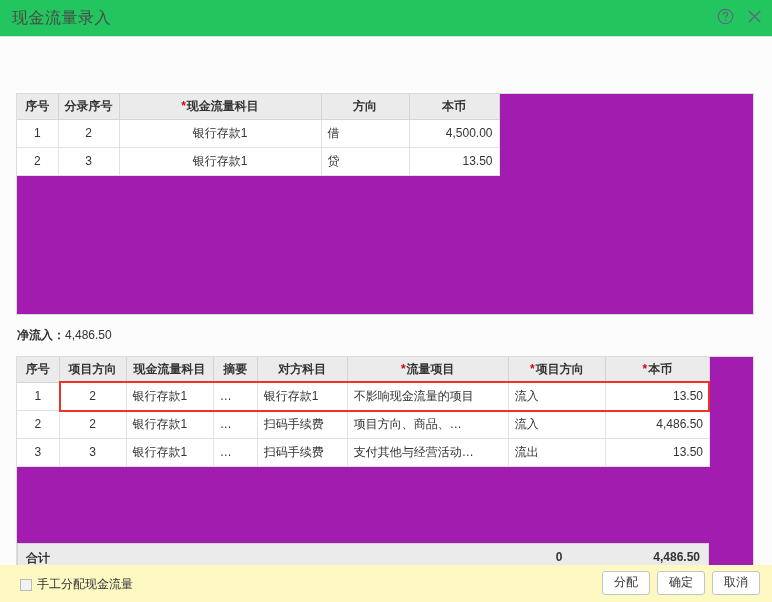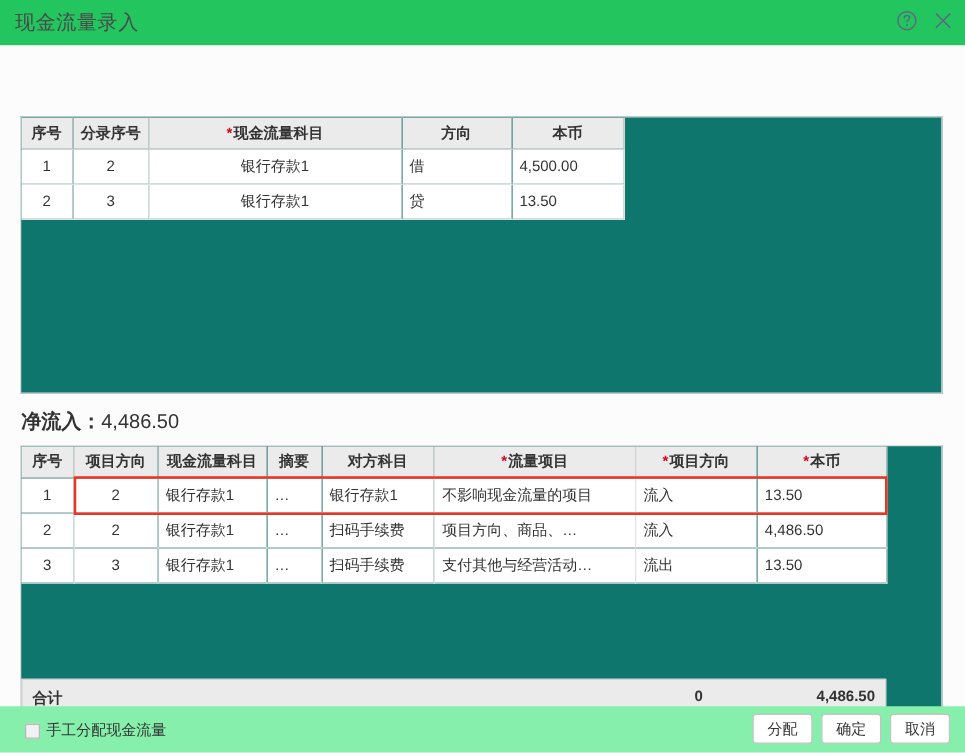--- a/index.html
+++ b/index.html
@@ -55,21 +55,21 @@
   .page {
     position: relative;
     height: 565px;
     background: #fcfcfc;
     box-sizing: border-box;
   }
 
   
   .grid-wrap {
     position: absolute;
-    background: #0f766e;
+    background: #a21caf;
     border: 1px solid #dcdcdc;
     box-sizing: border-box;
     overflow: hidden;
   }
   table.grid {
     border-collapse: collapse;
     table-layout: fixed;
     font-size: 12px;
   }
   table.grid th {
@@ -92,32 +92,32 @@
     padding: 0 6px;
     box-sizing: border-box;
     color: #333333;
     white-space: nowrap;
     overflow: hidden;
     background: #ffffff;
   }
   .req { color: #d9001b; margin-right: 1px; }
   .c { text-align: center; }
   .l { text-align: left; }
-  .r { text-align: left; }
+  .r { text-align: right; }
 
   
   #grid1 { left: 16px; top: 56px; width: 738px; height: 222px; }
   #grid1 table { width: 482px; }
 
   
   .netflow {
     position: absolute;
     left: 17px;
     top: 290px;
-    font-size: 16px;
+    font-size: 12px;
     color: #333333;
   }
   .netflow .lbl { font-weight: bold; }
   .netflow .val { font-weight: normal; }
 
   
   #grid2 { left: 16px; top: 319px; width: 738px; height: 216px; }
   #grid2 table { width: 693px; }
 
   
@@ -168,21 +168,21 @@
     color: #333333;
   }
 
   
   .bottombar {
     position: absolute;
     left: 0;
     right: 0;
     bottom: 0;
     height: 37px;
-    background: #86efac;
+    background: #fef9c3;
   }
   .chk-wrap {
     position: absolute;
     left: 20px;
     top: 11px;
     display: flex;
     align-items: center;
     gap: 5px;
     cursor: pointer;
   }
@@ -206,21 +206,21 @@
   .btn {
     min-width: 48px;
     height: 24px;
     line-height: 22px;
     padding: 0 10px;
     border: 1px solid #c4c4c4;
     border-radius: 3px;
     background: #ffffff;
     color: #333333;
     font-size: 12px;
-    font-family: Liberation Sans, sans-serif;
+    font-family: Liberation Mono, monospace;
     text-align: center;
     box-sizing: border-box;
     cursor: pointer;
   }
 </style>
 </head>
 <body>
 
 <div class="titlebar">
   <div class="title">现金流量录入</div>

